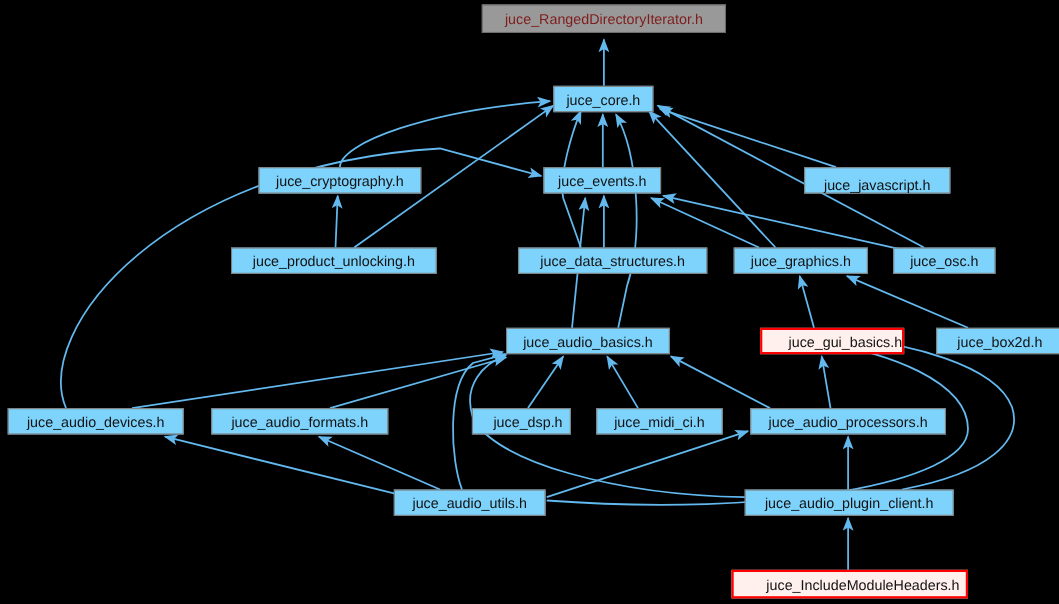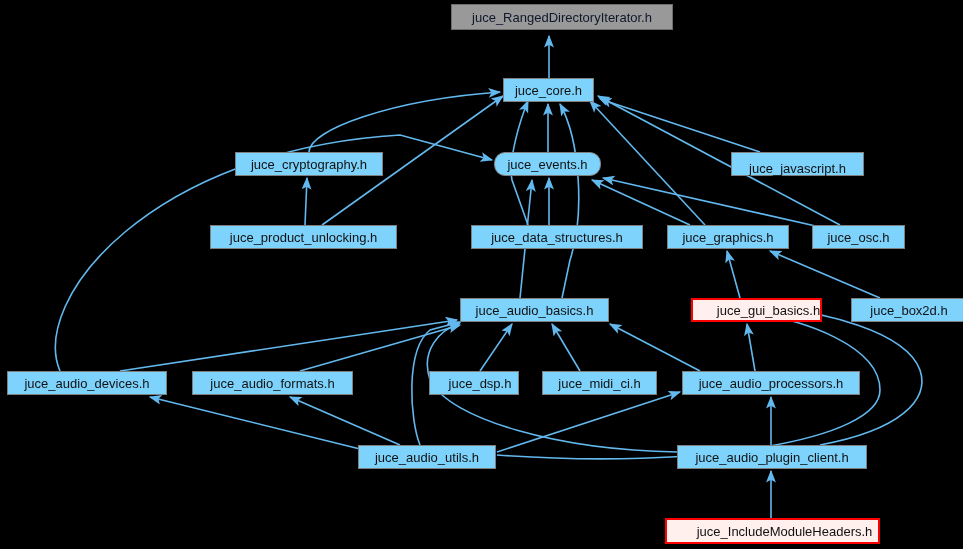--- a/index.html
+++ b/index.html
@@ -40,22 +40,21 @@
     white-space: nowrap;
     color: #111111;
     border: 1px solid #7f7f7f;
     background: #7dd3fc;
     cursor: pointer;
     z-index: 5;
   }
   .node-box.root {
     background: #999999;
     border: 1px solid #6d6d6d;
-    color: #0f172a;
-    margin-left: 13px;
+    color: #7f1d1d;
   }
   .node-box.highlight {
     background: #fff0ee;
     border: 2px solid #ff0000;
     color: #111111;
     padding-left: 24px;
   }
   .node-label {
     pointer-events: none;
   }
@@ -108,21 +107,21 @@
   <div id="node-layer">
       <div class="node-box root" style="left: 438px; top: 4px; width: 222px; height: 26px;">
         <span class="node-label">juce_RangedDirectoryIterator.h</span>
       </div>
       <div class="node-box" style="left: 503px; top: 78px; width: 91px; height: 24px;">
         <span class="node-label">juce_core.h</span>
       </div>
       <div class="node-box" style="left: 235px; top: 152px; width: 148px; height: 24px;">
         <span class="node-label">juce_cryptography.h</span>
       </div>
-      <div class="node-box" style="left: 494px; top: 152px; width: 107px; height: 24px; border-radius: 11px;">
+      <div class="node-box" style="left: 494px; top: 152px; width: 107px; height: 24px;">
         <span class="node-label">juce_events.h</span>
       </div>
       <div class="node-box" style="left: 731px; top: 152px; width: 133px; height: 24px; align-items: flex-end;">
         <span class="node-label">juce_javascript.h</span>
       </div>
       <div class="node-box" style="left: 210px; top: 225px; width: 187px; height: 24px;">
         <span class="node-label">juce_product_unlocking.h</span>
       </div>
       <div class="node-box" style="left: 471px; top: 225px; width: 172px; height: 24px;">
         <span class="node-label">juce_data_structures.h</span>

